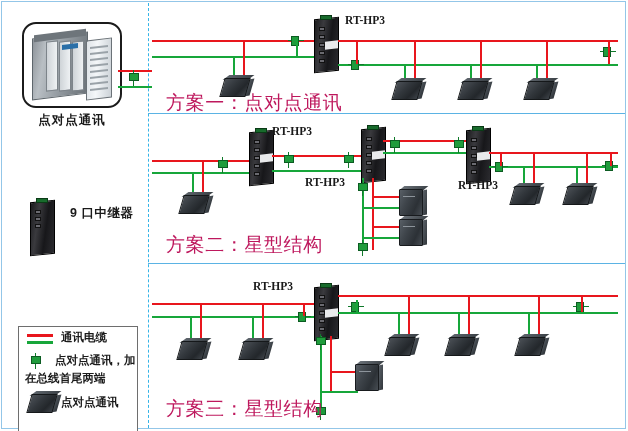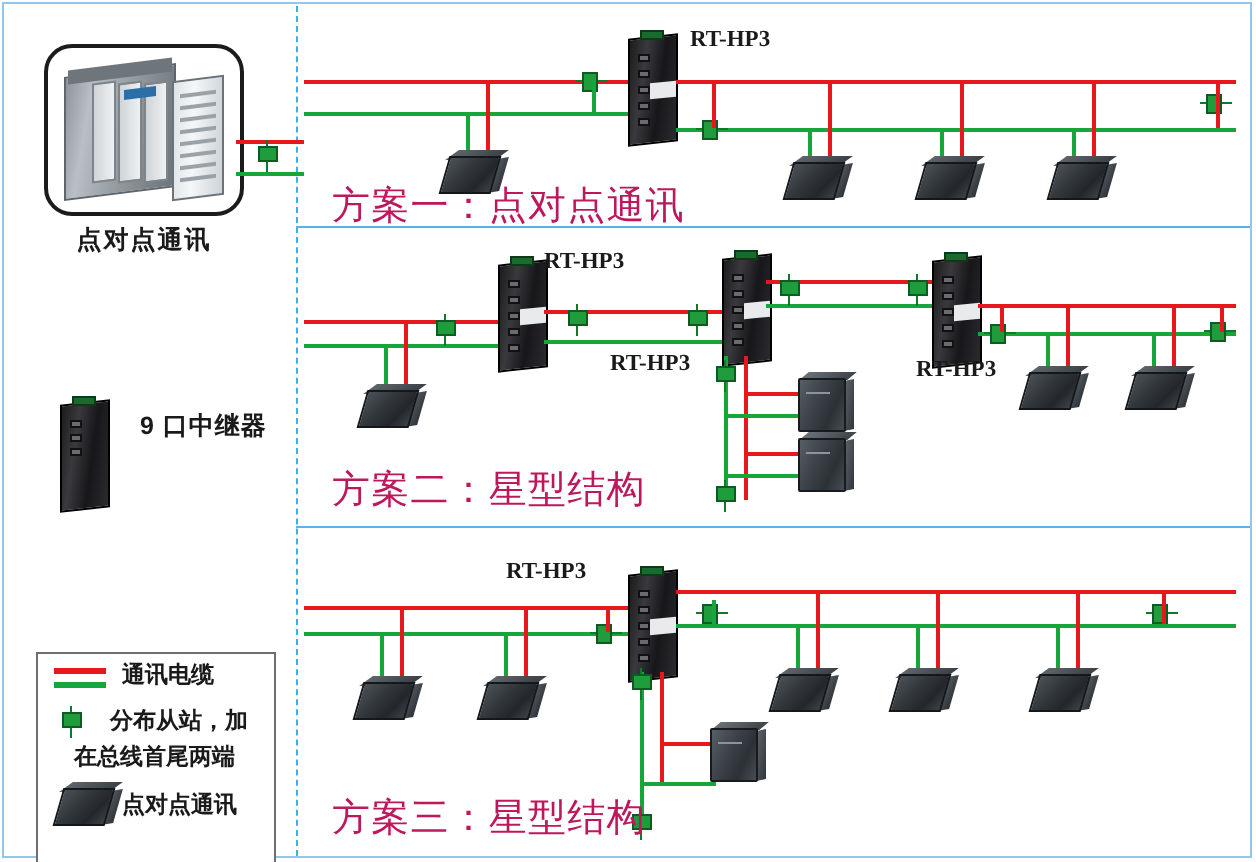--- a/index.html
+++ b/index.html
@@ -225,22 +225,22 @@
     <div class="lg-cable-sym">
         <div class="r"></div>
         <div class="g"></div>
       </div>
     <div class="legend-row" style="left:42px;top:3px;">通讯电缆</div>
 
     <div class="lg-term-sym term">
         <div class="stem"></div>
         <div class="blk"></div>
       </div>
-    <div class="legend-row" style="left:36px;top:26px;">分布从站，加</div>
-    <div class="legend-row" style="left:18px;top:44px;">在总线首尾两端</div>
+    <div class="legend-row" style="left:36px;top:26px;">点对点通讯，加</div>
+    <div class="legend-row" style="left:6px;top:44px;">在总线首尾两端</div>
 
     <div class="lg-slave-sym slave">
         <div class="top"></div>
         <div class="side"></div>
         <div class="face"></div>
       </div>
     <div class="legend-row" style="left:42px;top:68px;">点对点通讯</div>
   </div>
 
   <div class="hred" style="left:152px;top:40px;width:164px;"></div>

